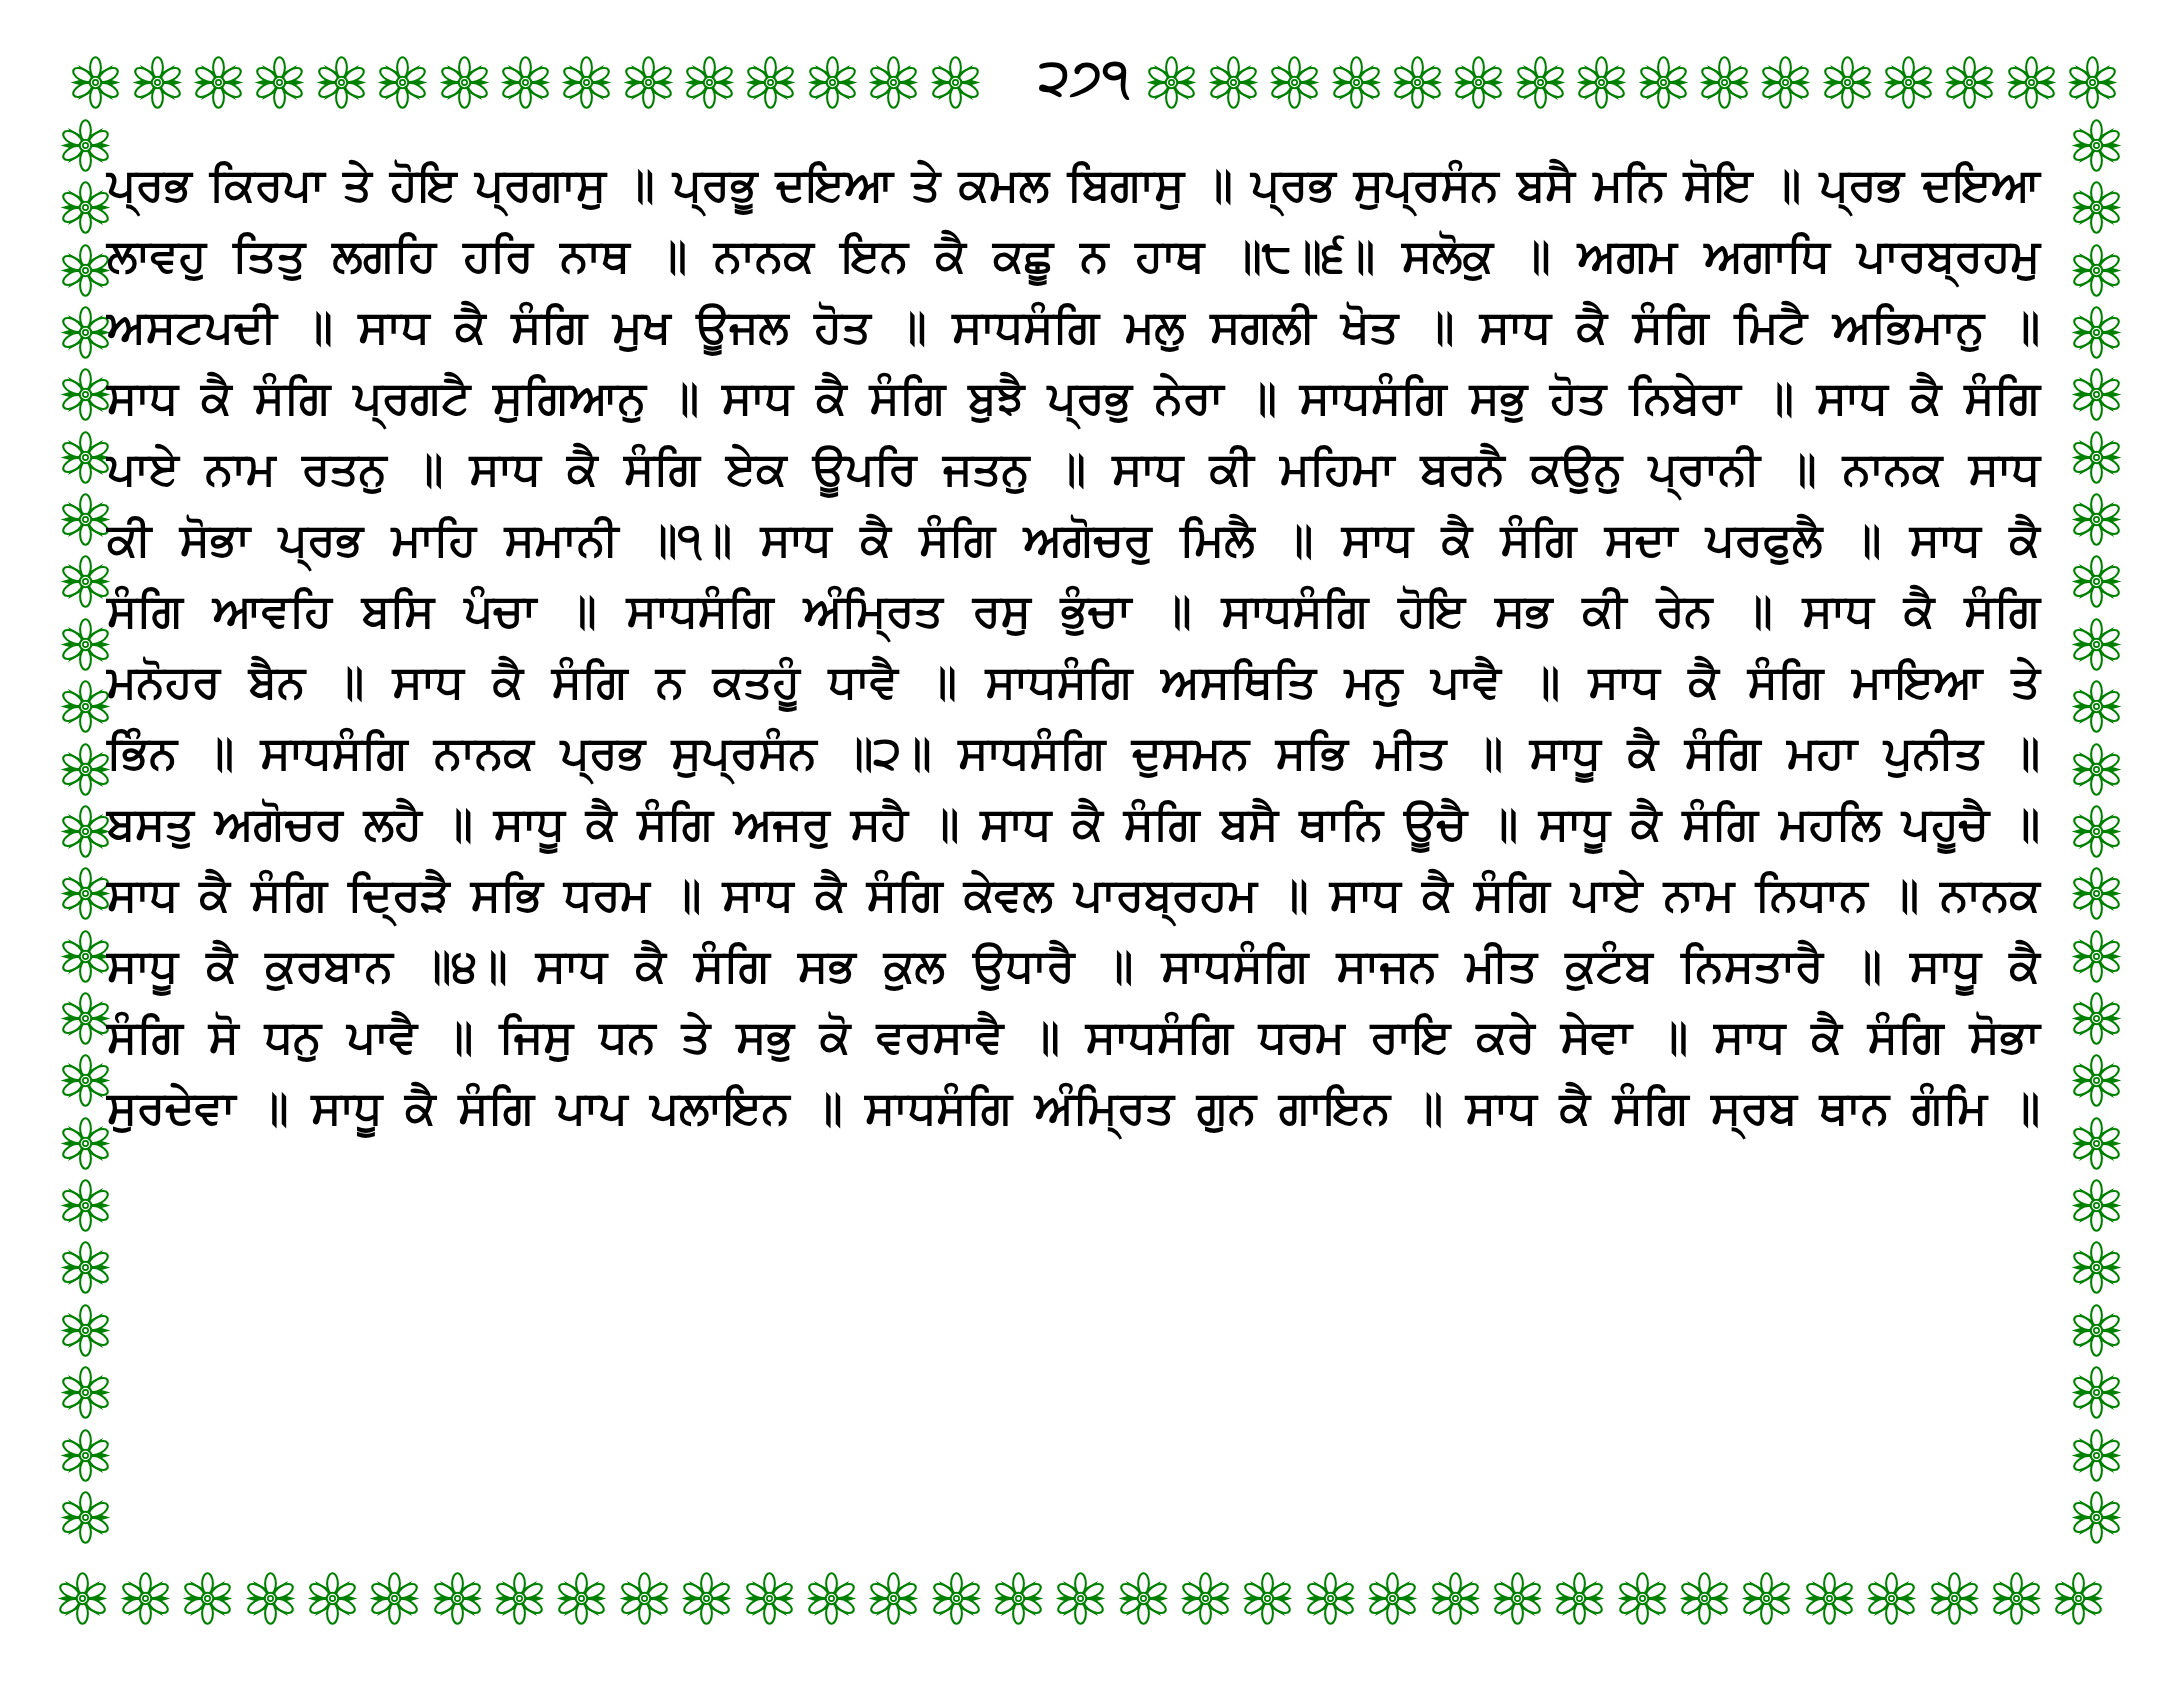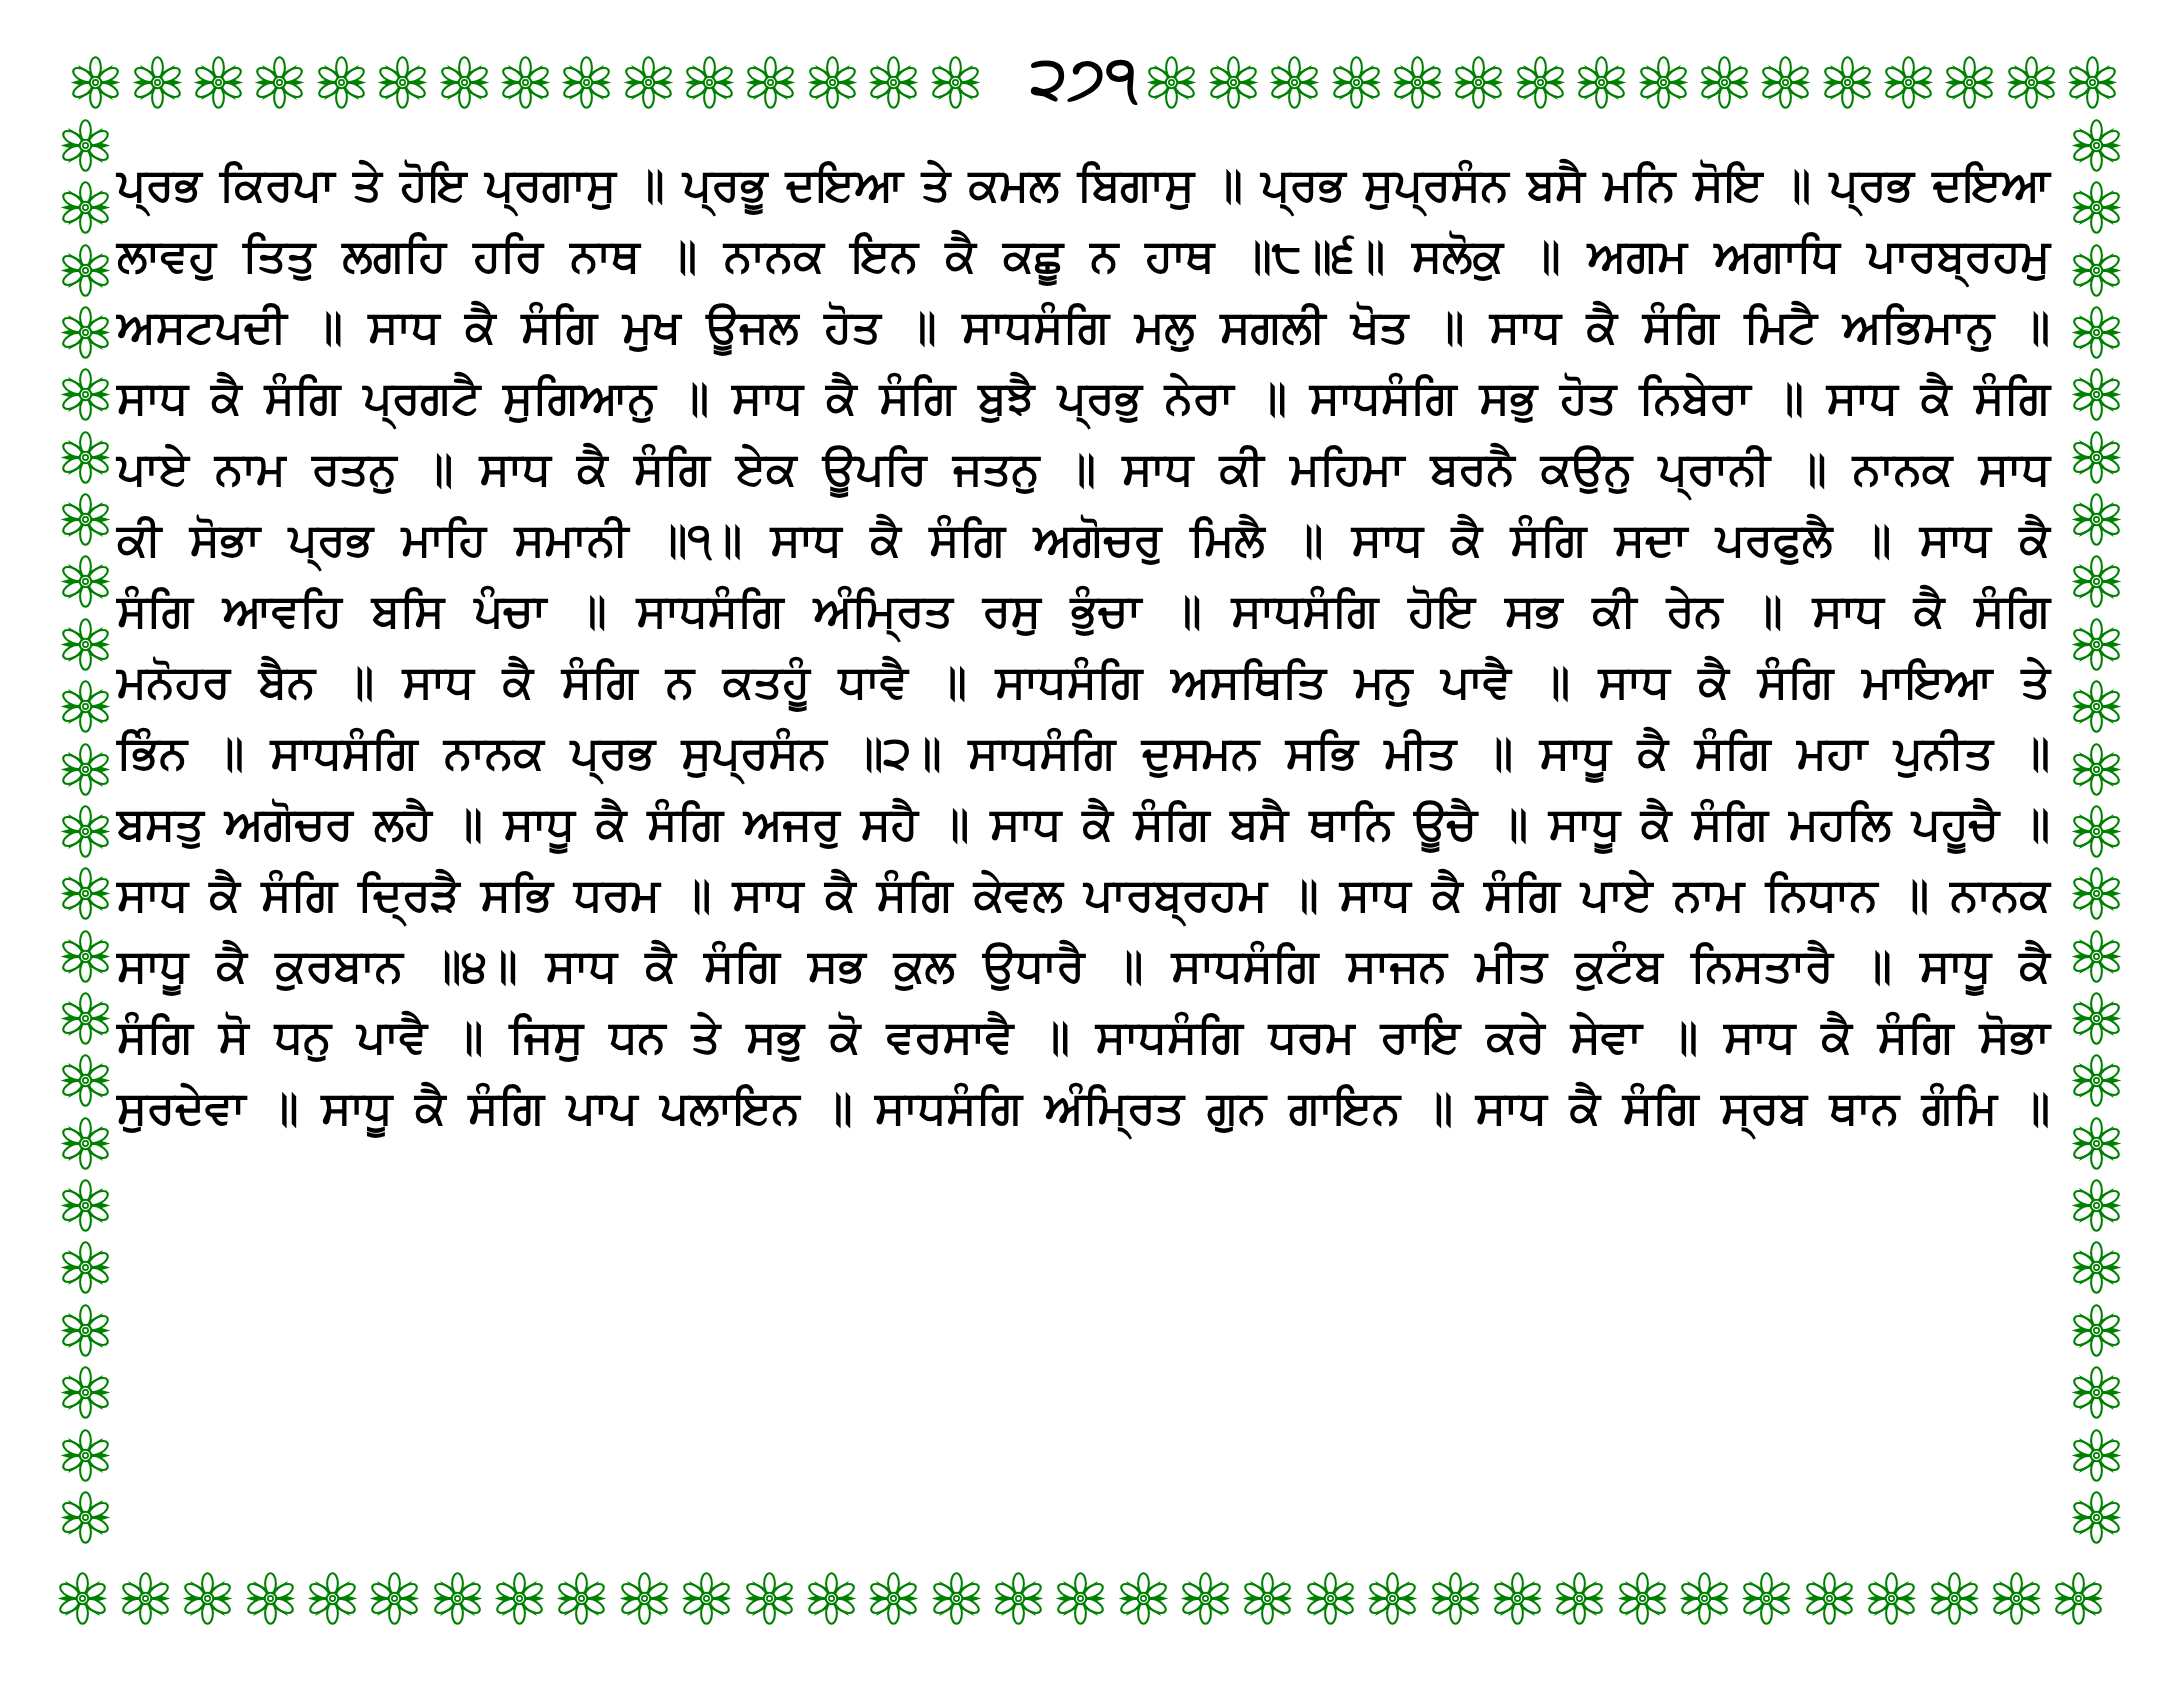--- a/index.html
+++ b/index.html
@@ -20,28 +20,28 @@
     width: 53px;
     height: 53px;
     color: var(--border-green, #008000);
   }
   #page-number {
     position: absolute;
     left: 990px;
     top: 48px;
     width: 188px;
     text-align: center;
-    font-size: 59px;
+    font-size: 50px;
     font-weight: 600;
     color: #000000;
     line-height: 59px;
   }
   #text-block {
     position: absolute;
-    left: 117px;
+    left: 107px;
     top: 149px;
     width: 1933px;
     color: #000000;
   }
   .line {
     font-size: 45px;
     font-weight: 600;
     line-height: 71px;
     white-space: normal;
     text-align: justify;

